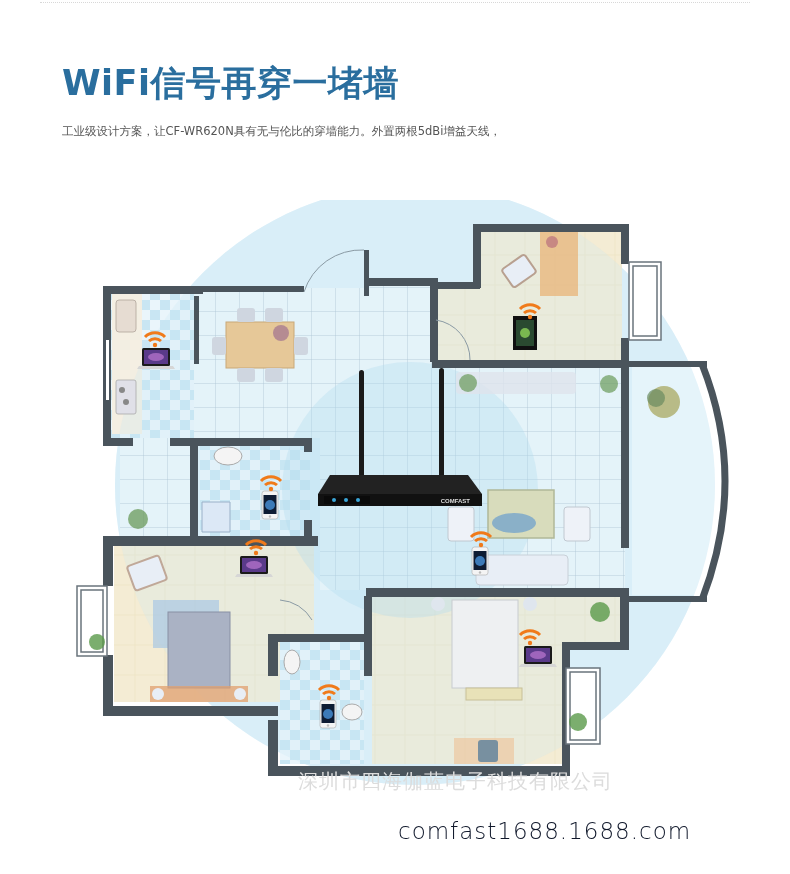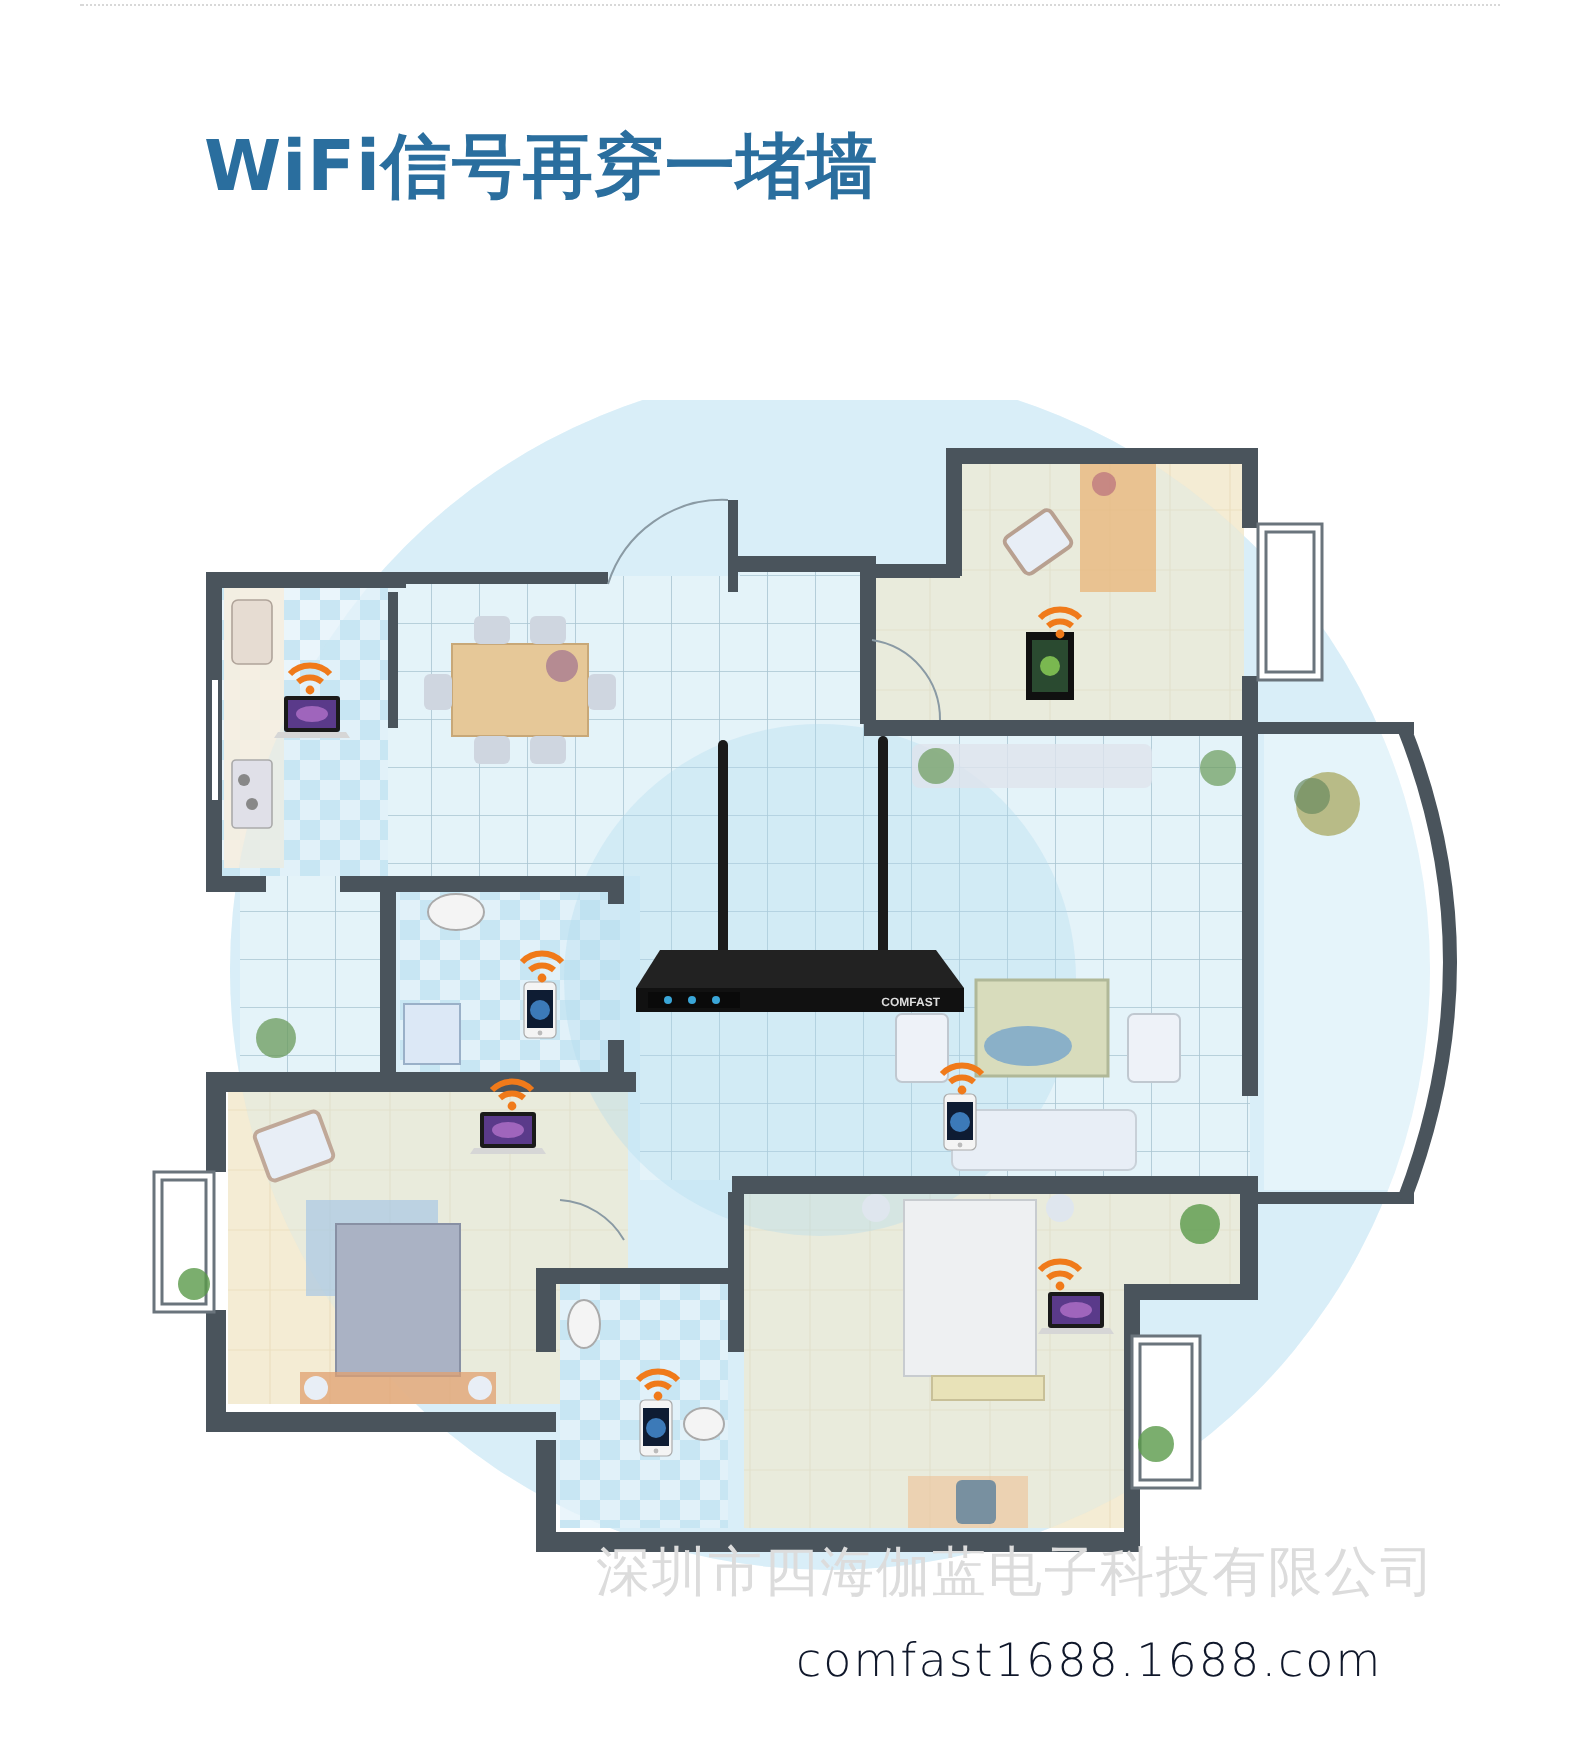--- a/index.html
+++ b/index.html
@@ -1,29 +1,30 @@
 <!DOCTYPE html>
 <html><head>
 <meta charset="utf-8">
 <style>
   html, body { margin:0; padding:0; background:#ffffff; }
   body { width:790px; height:874px; position:relative; overflow:hidden; font-family:"DejaVu Sans", sans-serif; }
   .dotline { position:absolute; left:40px; top:2px; width:710px; height:0; border-top:1px dotted #d8d8d8; }
-  .title { position:absolute; left:62px; top:60px; font-size:35px; font-weight:bold; color:#2a6e9e; letter-spacing:0.5px; white-space:nowrap;margin-left:40px; }
+  .title { position:absolute; left:62px; top:60px; font-size:35px; font-weight:bold; color:#2a6e9e; letter-spacing:0.5px; white-space:nowrap; }
   .desc { position:absolute; left:62px; top:124px; font-size:11.5px; line-height:15px; color:#555; white-space:nowrap; }
   .plan { position:absolute; left:0; top:200px; width:790px; height:590px; }
-  .wm1 { position:absolute; left:298px; top:768px; font-size:27px; color:#dcdcdc; letter-spacing:1px; white-space:nowrap; font-family:"DejaVu Sans", sans-serif; }
+  .wm1 { position:absolute; left:298px; top:768px; font-size:20px; color:#dcdcdc; letter-spacing:1px; white-space:nowrap; font-family:"DejaVu Sans", sans-serif; }
   .wm2 { position:absolute; left:398px; top:818px; font-size:23px; color:#0f172a; letter-spacing:1px; white-space:nowrap; font-family:"DejaVu Sans", sans-serif; font-weight:200; }
 </style>
 </head>
 <body>
 
 <div class="dotline"></div>
 <div class="title">WiFi信号再穿一堵墙</div>
 <div class="desc">
+  <div>工业级设计方案，让CF-WR620N具有无与伦比的穿墙能力。外置两根5dBi增益天线，</div>
 </div>
 
 <svg class="plan" viewBox="0 200 790 590" width="790" height="590" xmlns="http://www.w3.org/2000/svg">
   <defs>
     <pattern id="tiles" width="24" height="24" patternUnits="userSpaceOnUse">
       <rect width="24" height="24" fill="#eef7fb"></rect>
       <path d="M24 0V24H0" fill="none" stroke="#9fb9c6" stroke-width="0.8"></path>
     </pattern>
     <pattern id="check" width="20" height="20" patternUnits="userSpaceOnUse">
       <rect width="20" height="20" fill="#eaf5fb"></rect>

